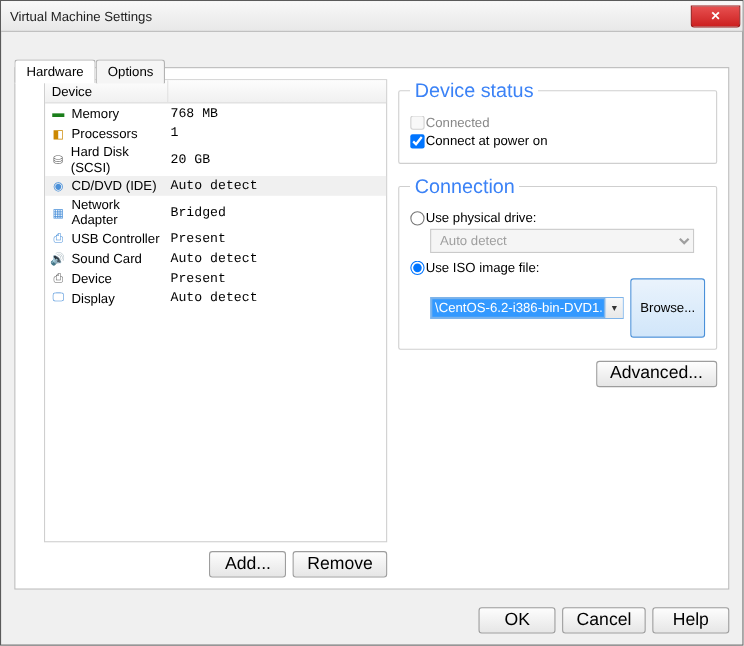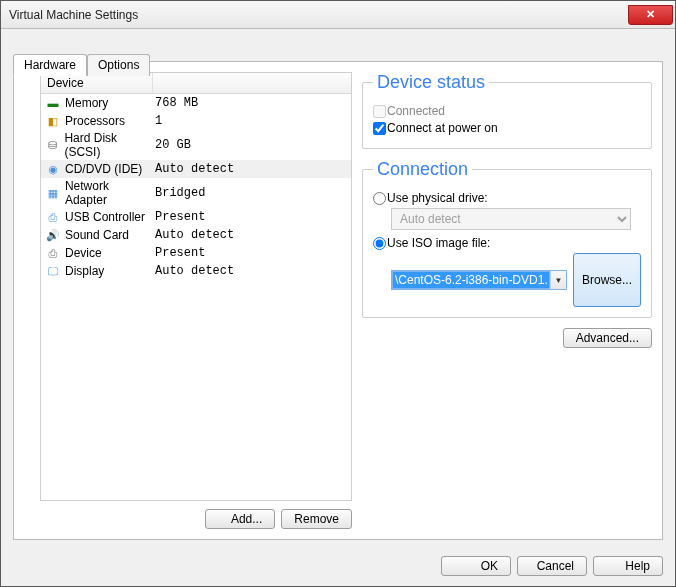--- a/index.html
+++ b/index.html
@@ -117,23 +117,23 @@
     padding-top: 8px;
     gap: 6px;
   }
   .btn {
     min-width: 70px;
     padding: 2px 12px;
     border: 1px solid #9d9d9d;
     background: linear-gradient(#fdfdfd, #e6e6e6);
     border-radius: 3px;
     cursor: pointer;
-    font-size: 12px;
+    font-size: 16px;
     font-family: inherit;
-    text-align: right;
+    text-align: center;
   }
   .right-col {
     flex: 1;
     display: flex;
     flex-direction: column;
     gap: 10px;
   }
   fieldset {
     border: 1px solid #cfcfcf;
     border-radius: 2px;

